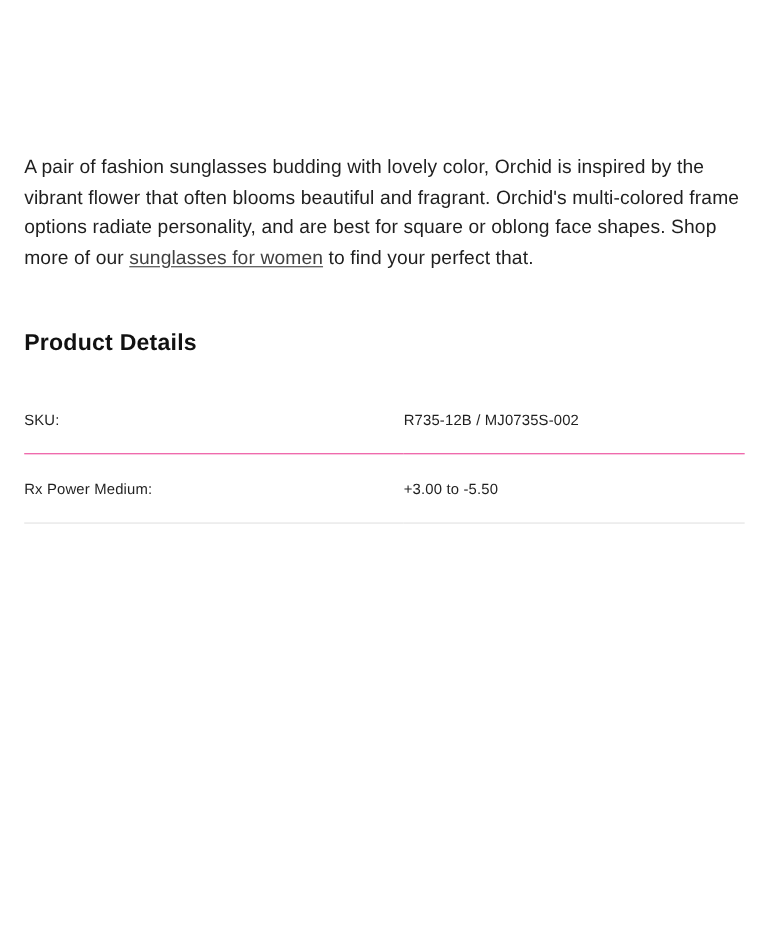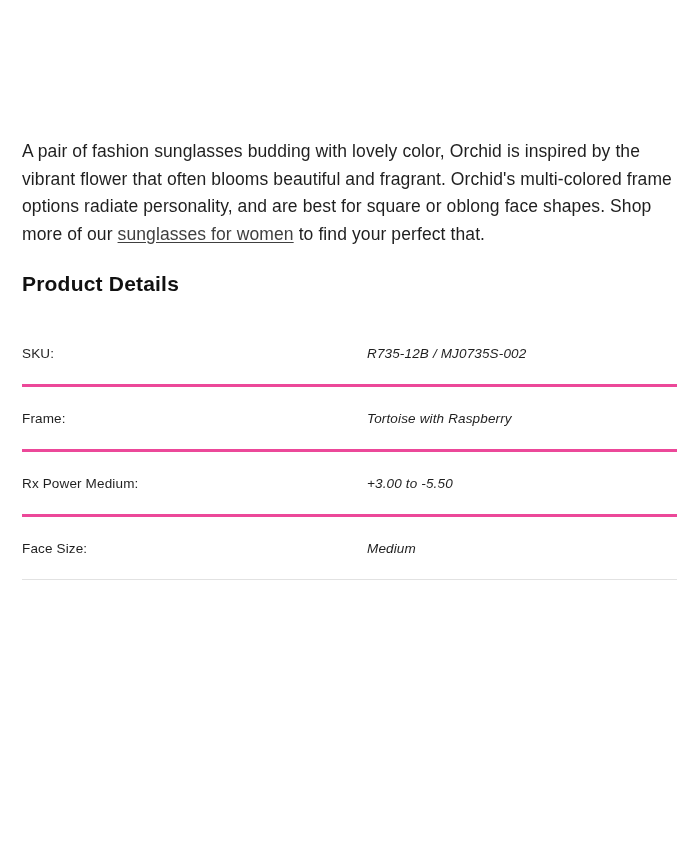--- a/index.html
+++ b/index.html
@@ -28,51 +28,50 @@
     color: #1f1f1f;
     letter-spacing: 0.1px;
     max-width: 662px;
   }
   .description a {
     color: #404040;
     text-decoration: underline;
     text-underline-offset: 2px;
   }
   .section-title {
-    margin-top: 24px;
+    margin-top: 52px;
     font-size: 21px;
     font-weight: bold;
     letter-spacing: 0.2px;
     color: #111111;
   }
   table.details {
     margin-top: 26px;
     width: 655px;
     border-collapse: collapse;
   }
   table.details td {
     font-size: 13.5px;
     color: #1f1f1f;
     padding: 0;
     vertical-align: middle;
-    border-bottom: 3px solid #ec4899;
+    border-bottom: 1px solid #ec4899;
     height: 62px;
     letter-spacing: 0.15px;
   }
   table.details td.label {
     width: 345px;
   }
   table.details tr:last-child td {
     border-bottom: 1px solid #e2e2e2;
   }
   .value-wrap {
     display: flex;
     align-items: center;
     gap: 9px;
-    font-style: italic;
   }
   .info-icon {
     display: inline-flex;
     align-items: center;
     justify-content: center;
     width: 15px;
     height: 15px;
     border: 1px solid #555;
     border-radius: 50%;
     font-size: 10px;
@@ -96,39 +95,23 @@
     <tbody>
       <tr>
         <td class="label">SKU:</td>
         <td>
           <div class="value-wrap">
             <span>R735-12B / MJ0735S-002</span>
           </div>
         </td>
       </tr>
       <tr>
-        <td class="label">Frame:</td>
-        <td>
-          <div class="value-wrap">
-            <span>Tortoise with Raspberry</span>
-          </div>
-        </td>
-      </tr>
-      <tr>
         <td class="label">Rx Power Medium:</td>
         <td>
           <div class="value-wrap">
             <span>+3.00 to -5.50</span>
-          </div>
-        </td>
-      </tr>
-      <tr>
-        <td class="label">Face Size:</td>
-        <td>
-          <div class="value-wrap">
-            <span>Medium</span>
           </div>
         </td>
       </tr>
     </tbody>
   </table>
 
 </div>
 
 </body></html>

